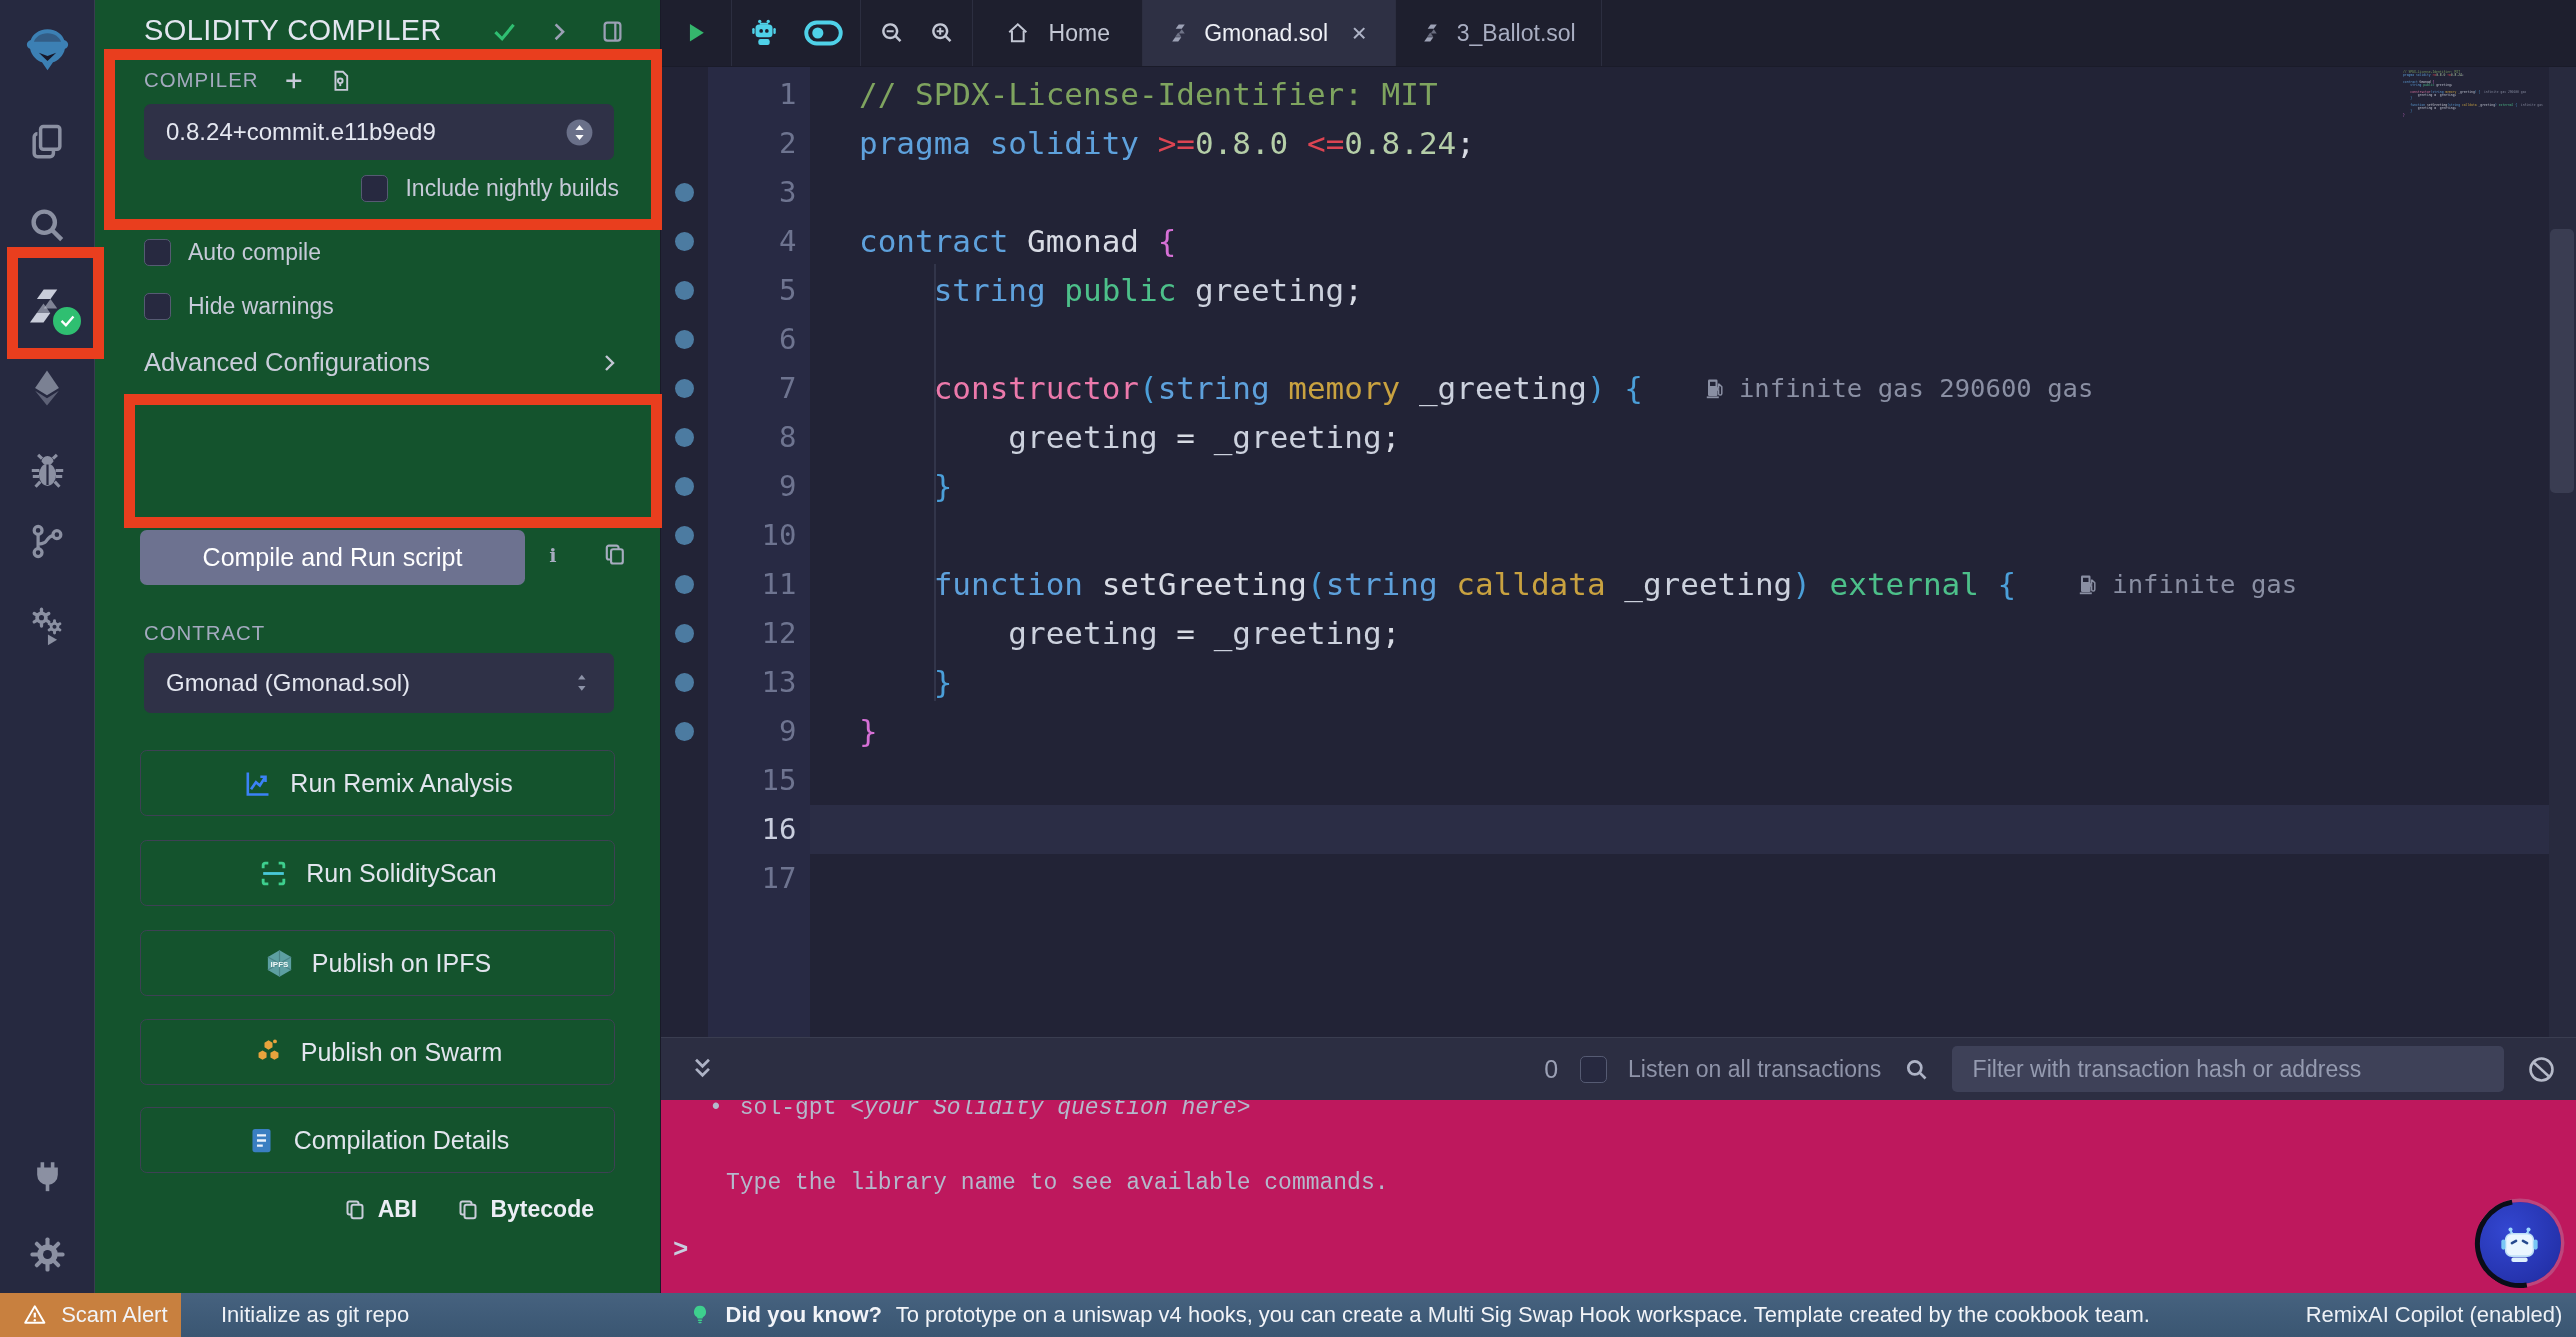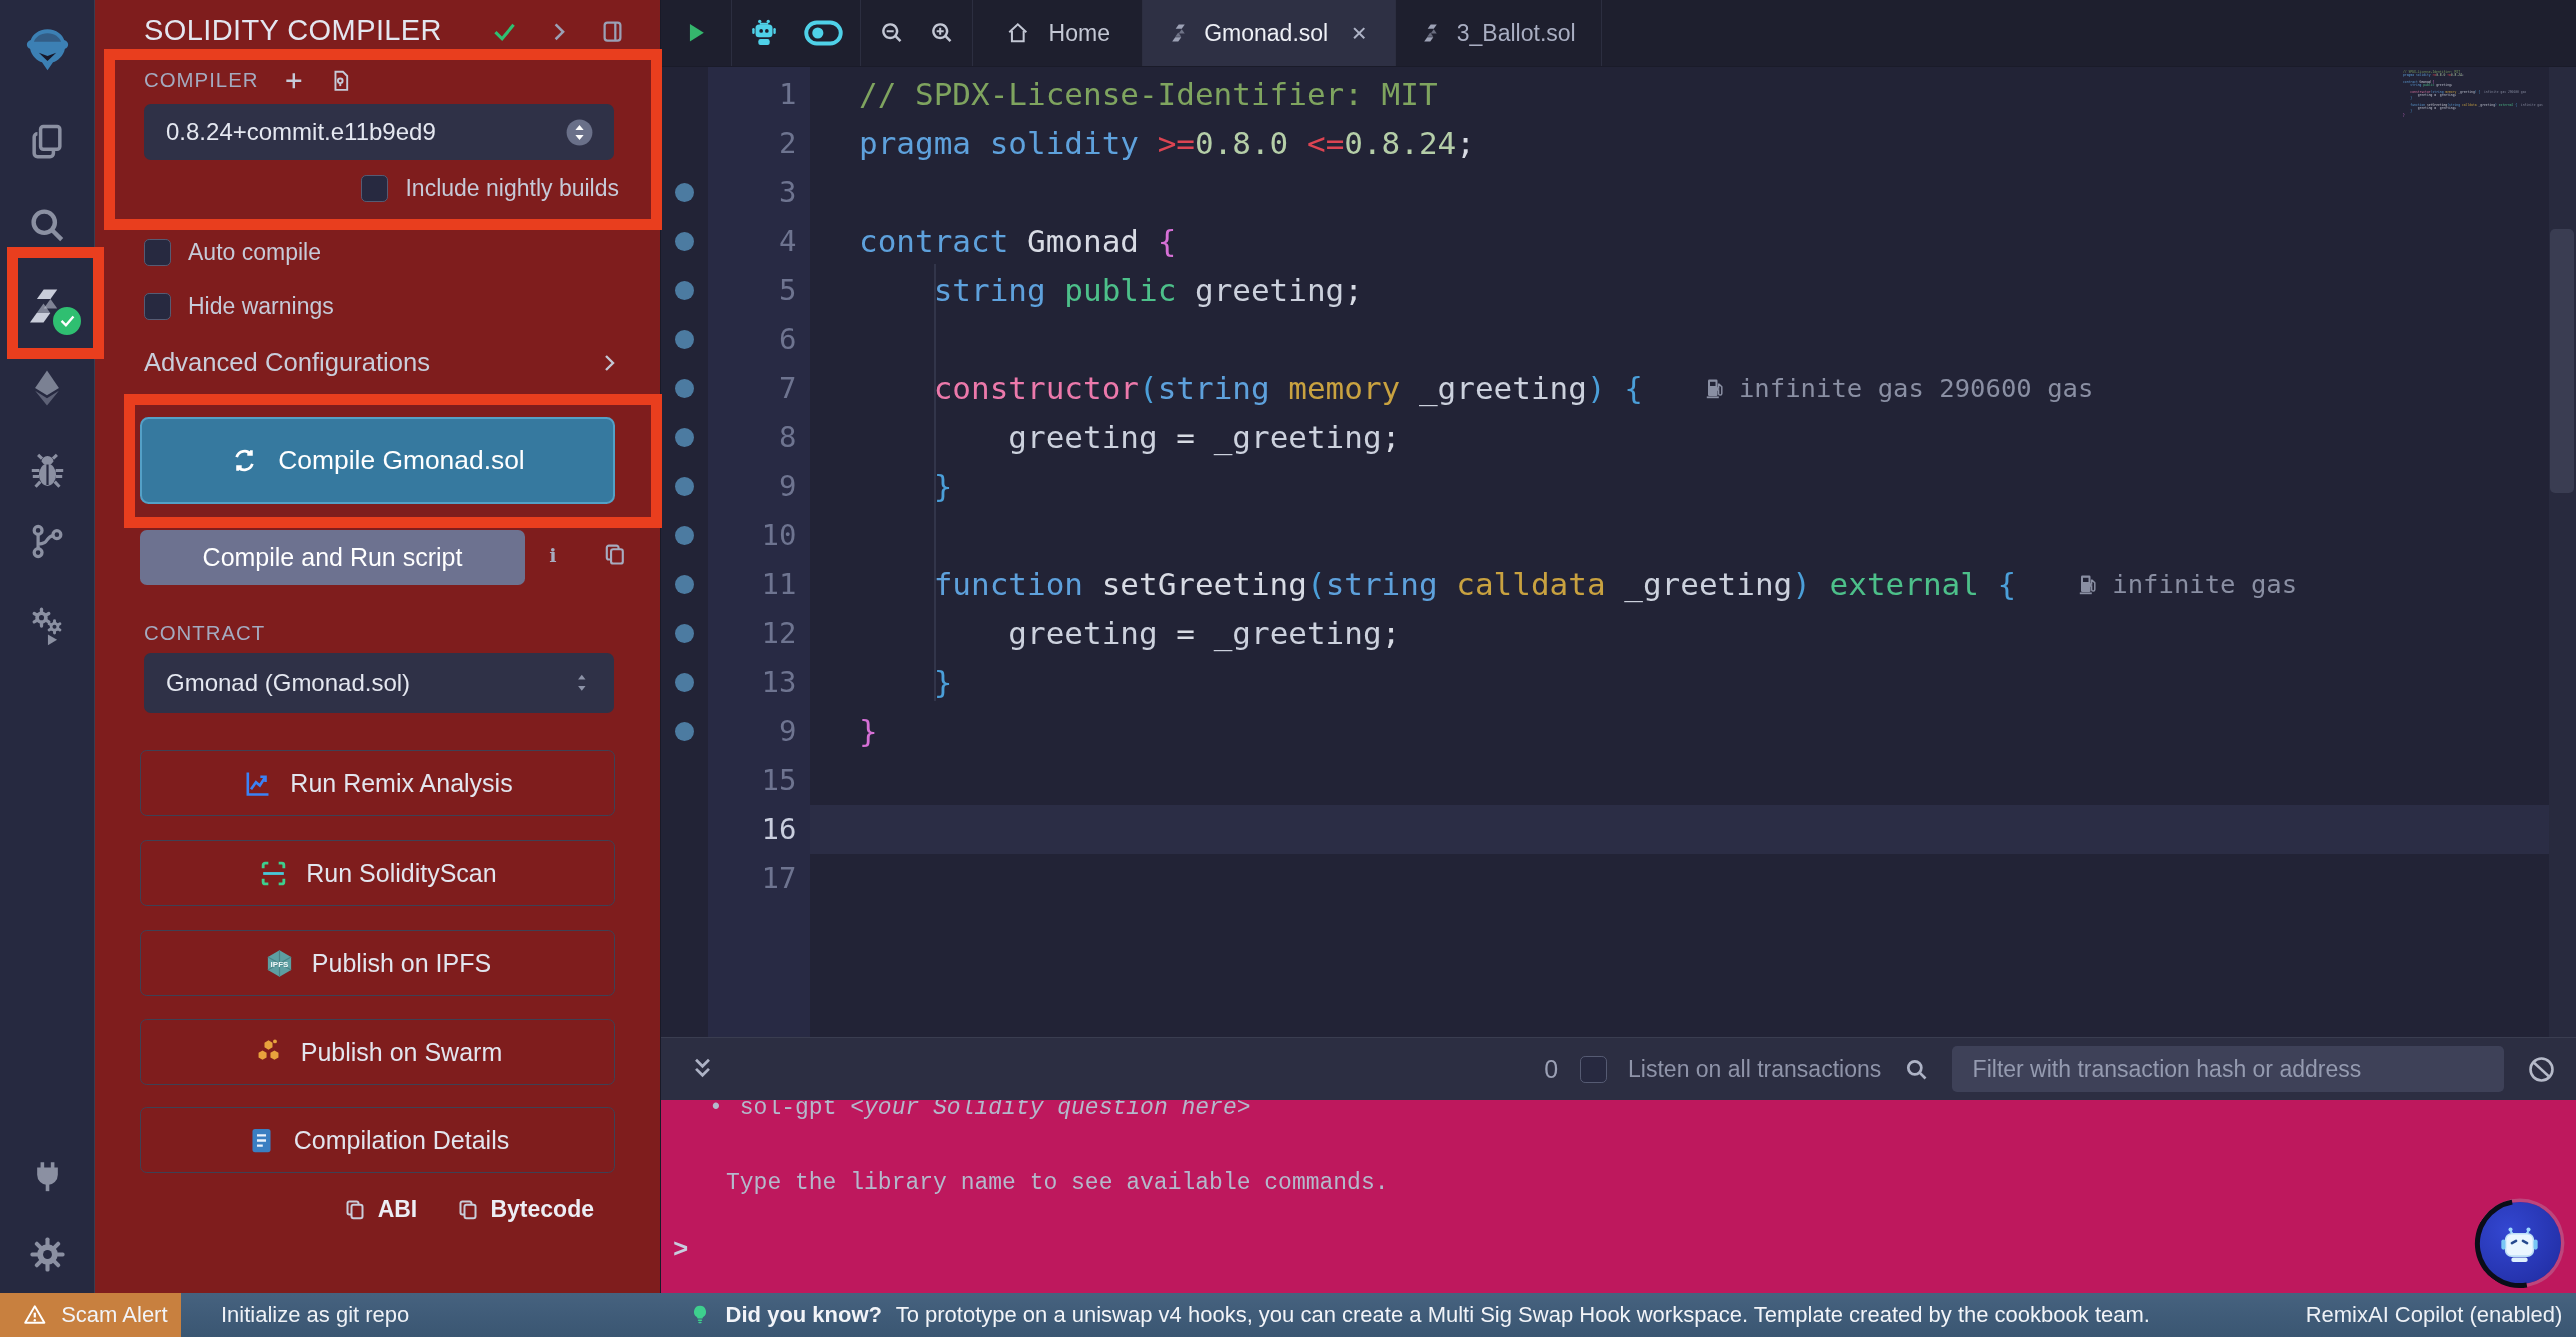--- a/index.html
+++ b/index.html
@@ -20,21 +20,21 @@
   
   .rail{position:absolute;left:0;top:0;width:94px;height:1293px;background:#262940;border-right:1.7px solid #3a3d50;z-index:5}
   .rail-item{position:absolute;left:0;width:94px;height:82px;display:flex;align-items:center;justify-content:center;color:#8b90a2;cursor:pointer}
   .rail-item.bright{color:#c9cdda}
   .r0{top:8.5px}.r1{top:101px}.r2{top:184px}.r3{top:265px}.r4{top:347px}.r5{top:429px}
   .r6{top:500px}.r7{top:584px}.r8{top:1136px}.r9{top:1213px}
   .badge-check{position:absolute;right:11px;bottom:10.2px;width:32px;height:32px;border-radius:50%;
     background:var(--success-green,#2fbf71);display:flex;align-items:center;justify-content:center;border:2.6px solid #262940;box-sizing:border-box}
 
   
-  .panel{position:absolute;left:95px;top:0;width:565px;height:1293px;background:#7f1d1d;z-index:4}
+  .panel{position:absolute;left:95px;top:0;width:565px;height:1293px;background:#14532d;z-index:4}
   .panel .abs{position:absolute}
   .p-title{top:13.6px;left:49px;font-size:29px;font-weight:500;letter-spacing:0.4px;color:#e3e6f0;white-space:nowrap}
   .p-head-icons{top:17px;right:34px;display:flex;gap:27px;align-items:center;color:#9ba0b5}
   .p-complabel{top:68px;left:49px;display:flex;gap:22px;align-items:center;color:#c6cad8}
   .p-complabel .lbl{font-size:20.4px;color:#a4aabf;letter-spacing:1px}
   .p-select{left:49px;width:470px;height:56px;border-radius:6.8px;background:#2f3147;display:flex;align-items:center;
     padding:0 19px 0 22px;box-sizing:border-box;font-size:24px;color:#e4e7f0;cursor:pointer}
   .p-select .grow{flex:1}
   .check-row{display:flex;gap:17px;align-items:center;font-size:23px;color:#c6cad8;cursor:pointer}
   .cb{width:27px;height:27px;border:1.7px solid #565b73;border-radius:5.1px;background:#272940;box-sizing:border-box;flex:0 0 27px}
@@ -327,31 +327,20 @@
 
     <div class="abs p-adv">
       <span>Advanced Configurations</span>
       <span class="ic ic-28 chev">
           <svg viewBox="0 0 24 24" fill="none" stroke="currentColor" stroke-width="2.4">
             <path d="M9 5l7 7-7 7"></path>
           </svg>
         </span>
     </div>
 
-    <div class="abs compile-btn">
-      <span class="ic ic-34">
-          <svg viewBox="0 0 24 24" fill="none" stroke="#fff" stroke-width="2.3">
-            <path d="M5.5 9.2a7 7 0 0 1 12-2.4"></path>
-            <path d="M17.7 3.6V7h-3.4"></path>
-            <path d="M18.5 14.8a7 7 0 0 1-12 2.4"></path>
-            <path d="M6.3 20.4V17h3.4"></path>
-          </svg>
-        </span>
-      <span>Compile Gmonad.sol</span>
-    </div>
 
     <div class="abs runscript-btn">
       <span>Compile and Run script</span>
     </div>
     <div class="abs runscript-icons">
       <span class="ic ic-30">
           <svg viewBox="0 0 24 24">
             <text x="12" y="18.5" font-size="18" font-family="DejaVu Serif,serif" fill="currentColor" text-anchor="middle" font-weight="bold">i</text>
           </svg>
         </span>

